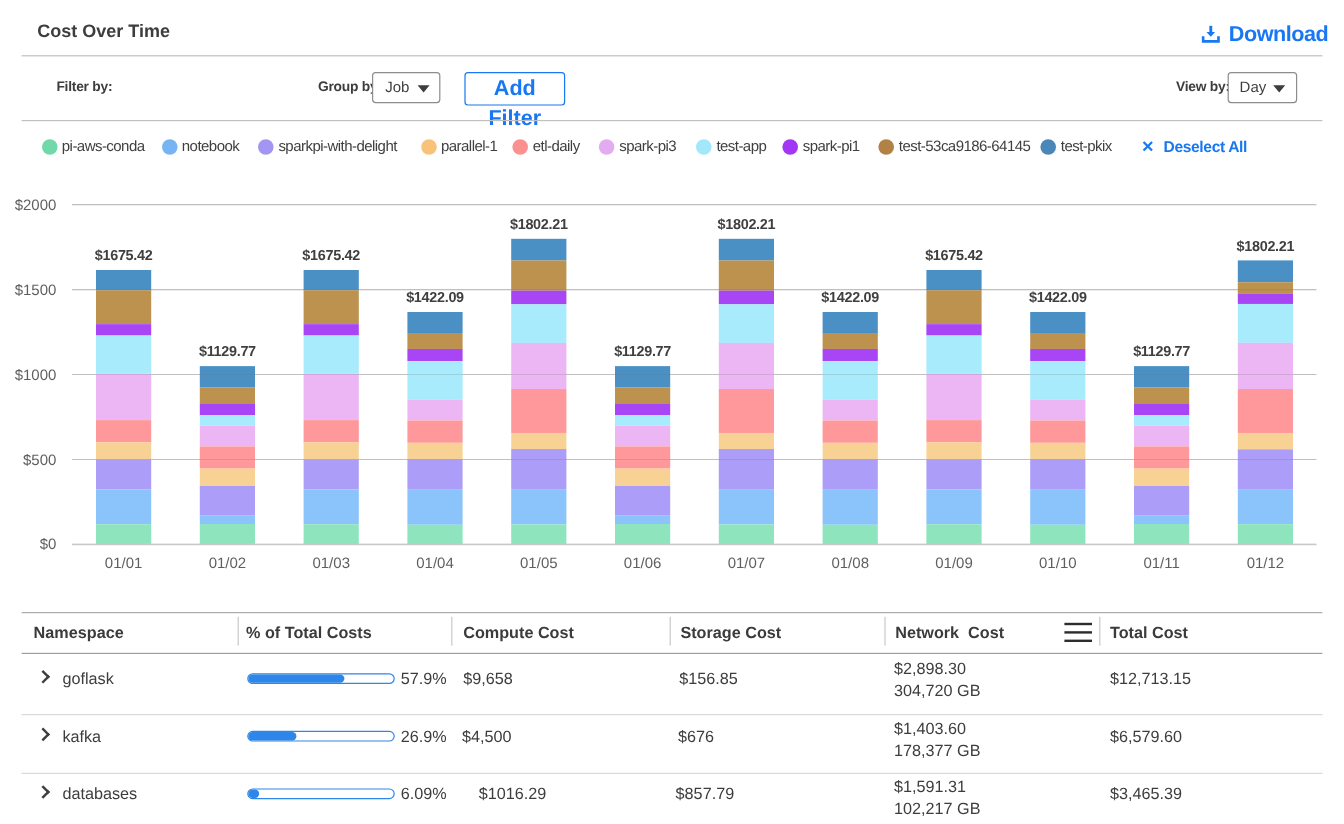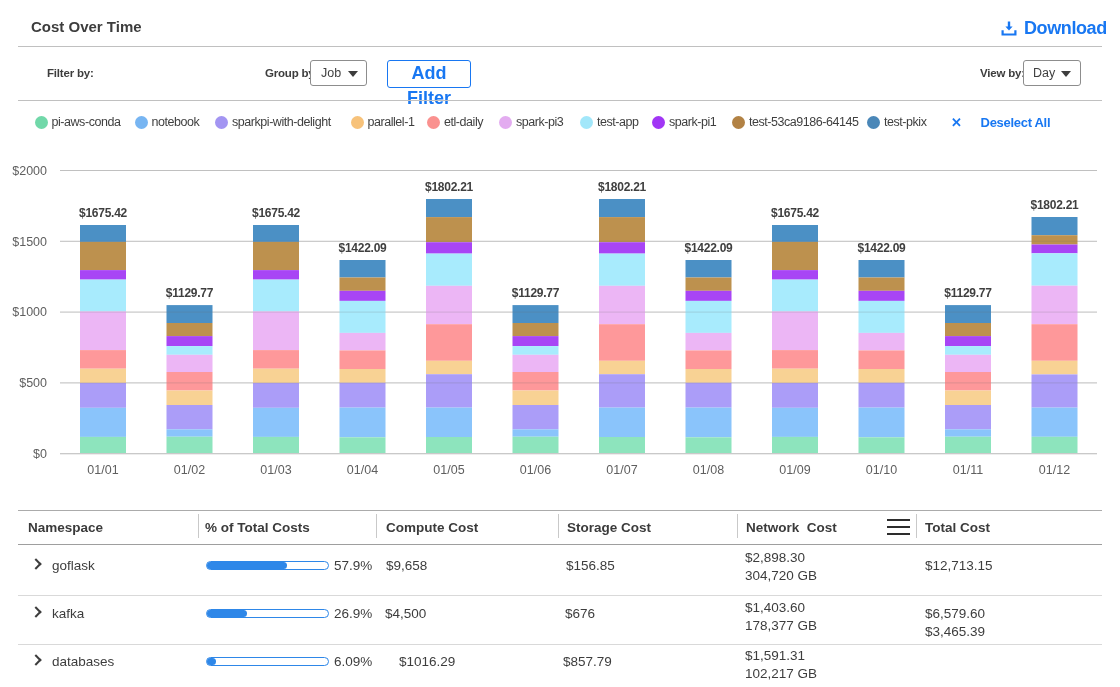--- a/index.html
+++ b/index.html
@@ -50,21 +50,21 @@
   <span class="li" style="left:34.5px;"><span class="dot" style="background:#71d8a9"></span>pi-aws-conda</span>
     <span class="li" style="left:134.5px;"><span class="dot" style="background:#77b5f2"></span>notebook</span>
     <span class="li" style="left:215px;"><span class="dot" style="background:#a395f2"></span>sparkpi-with-delight</span>
     <span class="li" style="left:350.5px;"><span class="dot" style="background:#f7c27a"></span>parallel-1</span>
     <span class="li" style="left:427px;"><span class="dot" style="background:#fa918f"></span>etl-daily</span>
     <span class="li" style="left:499px;"><span class="dot" style="background:#e3acf0"></span>spark-pi3</span>
     <span class="li" style="left:580px;"><span class="dot" style="background:#a2e7fa"></span>test-app</span>
     <span class="li" style="left:652px;"><span class="dot" style="background:#a136f5"></span>spark-pi1</span>
     <span class="li" style="left:732px;"><span class="dot" style="background:#b28244"></span>test-53ca9186-64145</span>
     <span class="li" style="left:867px;"><span class="dot" style="background:#4a87b8"></span>test-pkix</span>
-    <span class="li deselect" style="left:951px;"><span style="font-size:13px;">✕</span><span style="margin-left:19px;">Deselect All</span></span>
+    <span class="li deselect" style="left:951px;"><span style="font-size:13px;">✕</span><span style="margin-left:8px;">Deselect All</span></span>
 
   <svg width="1120" height="337" viewBox="0 150 1120 337" style="position:absolute;left:0;top:150px;">
 <line x1="60" y1="170.5" x2="1097" y2="170.5" stroke="#d8d8d8" stroke-width="1"></line>
 <text x="47" y="174.7" text-anchor="end" font-size="12.5" fill="#5f5f5f" font-family="Liberation Sans, sans-serif">$2000</text>
 <line x1="60" y1="241.3" x2="1097" y2="241.3" stroke="#d8d8d8" stroke-width="1"></line>
 <text x="47" y="245.5" text-anchor="end" font-size="12.5" fill="#5f5f5f" font-family="Liberation Sans, sans-serif">$1500</text>
 <line x1="60" y1="312.1" x2="1097" y2="312.1" stroke="#d8d8d8" stroke-width="1"></line>
 <text x="47" y="316.3" text-anchor="end" font-size="12.5" fill="#5f5f5f" font-family="Liberation Sans, sans-serif">$1000</text>
 <line x1="60" y1="382.9" x2="1097" y2="382.9" stroke="#d8d8d8" stroke-width="1"></line>
 <text x="47" y="387.09999999999997" text-anchor="end" font-size="12.5" fill="#5f5f5f" font-family="Liberation Sans, sans-serif">$500</text>
@@ -266,13 +266,13 @@
 <div class="chev" style="left:32px; top:656px;"></div>
 <div class="td" style="left:52px; top:654px;">databases</div>
 <div class="pill" style="top:656.5px;">
       <div class="pillfill" style="width:9px;"></div>
     </div>
 <div class="td" style="left:334px; top:654px;">6.09%</div>
 <div class="td" style="left:399px; top:654px;">$1016.29</div>
 <div class="td" style="left:563px; top:654px;">$857.79</div>
 <div class="td" style="left:745px; top:648px;">$1,591.31</div>
 <div class="td" style="left:745px; top:666px;">102,217 GB</div>
-<div class="td" style="left:925px; top:624px;">$3,465.39</div>
+<div class="td" style="left:925px; top:654px;">$3,465.39</div>
 </div>
 </body></html>

